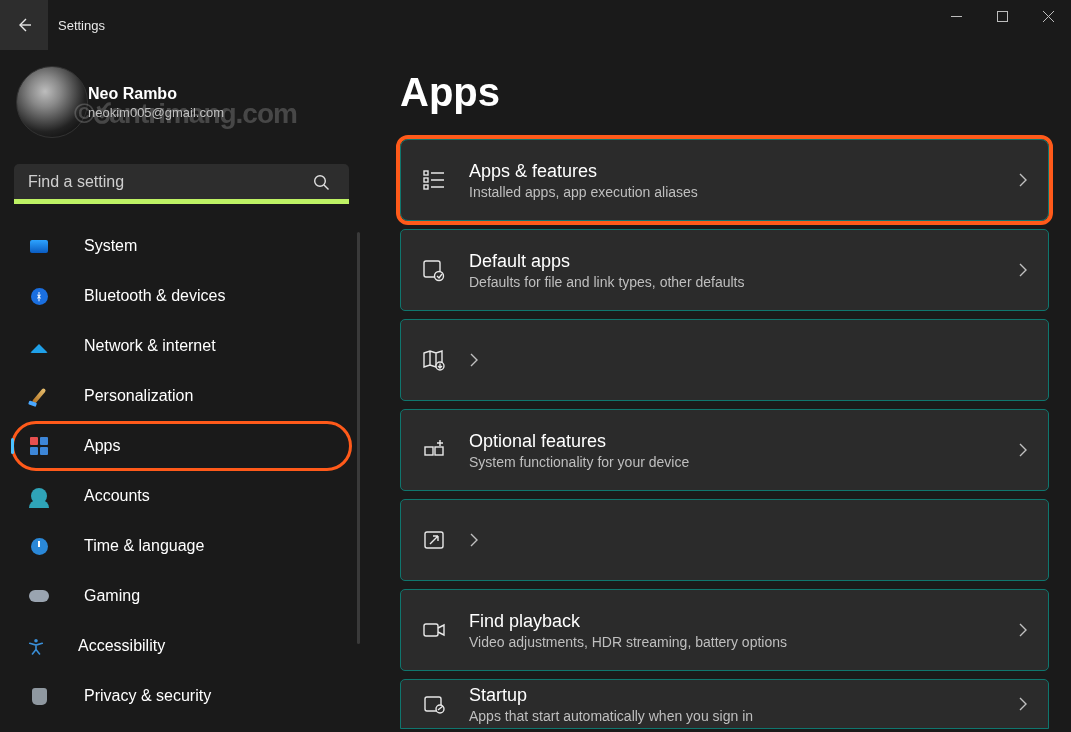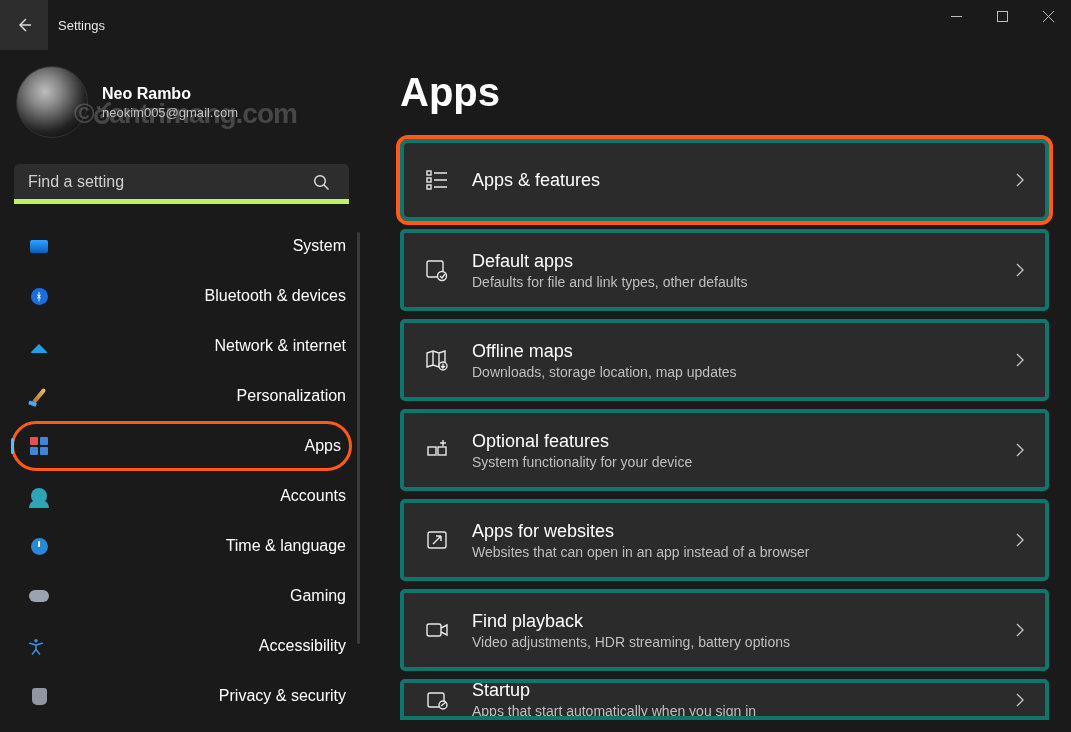--- a/index.html
+++ b/index.html
@@ -48,21 +48,20 @@
   }
   .sidebar {
     width: 370px;
     padding: 14px 0 0 14px;
     position: relative;
   }
 
   .profile {
     display:flex;
     align-items:center;
-    gap: 14px;
     padding: 2px 6px 14px 2px;
     position: relative;
   }
   .avatar {
     width: 72px; height: 72px;
     border-radius: 50%;
     background: radial-gradient(circle at 40% 35%, #bdbdbd 0, #888 25%, #222 65%, #000 100%);
     border: 1px solid #333;
   }
   .profile-name { font-size: 16px; font-weight:600; }
@@ -109,28 +108,27 @@
     position:absolute;
     right: 10px; top: 8px;
     width: 3px;
     height: 412px;
     background: #3a3a3a;
     border-radius: 2px;
   }
   .nav-item {
     display:flex;
     align-items:center;
-    gap: 12px;
+    gap: 34px;
     height: 44px;
     padding: 0 8px 0 14px;
     margin: 6px 16px 6px 0;
     border-radius: 6px;
     font-size: 16px;
     position: relative;
-    justify-content: space-between;
   }
   .nav-item.highlight {
     outline: 3px solid #ff5a1a;
     border-radius: 22px;
     width: 335px;
   }
   .nav-item.selected::before{
     content:"";
     position:absolute;
     left:-3px; top:14px;
@@ -165,21 +163,21 @@
     padding: 16px 22px 0 30px;
     overflow: hidden;
   }
   .page-title {
     font-size: 40px;
     font-weight: 600;
     margin: 4px 0 24px 0;
   }
   .card {
     background: #2b2b2b;
-    border: 4px solid #0f766e;
+    border: 1px solid #0f766e;
     border-radius: 5px;
     height: 82px;
     display:flex;
     align-items:center;
     padding: 0 20px;
     margin-bottom: 8px;
     gap: 22px;
     position: relative;
   }
   .card.highlight {
@@ -344,20 +342,21 @@
       <span class="card-icon">
         <svg width="22" height="22" viewBox="0 0 22 22" stroke="#e8e8e8" stroke-width="1.4" fill="none">
             <rect x="1" y="2" width="4" height="4"></rect>
             <rect x="1" y="9" width="4" height="4"></rect>
             <rect x="1" y="16" width="4" height="4"></rect>
             <path d="M8 4 H21 M8 11 H21 M8 18 H21"></path>
           </svg>
       </span>
       <div class="card-text">
         <div class="card-title">Apps &amp; features</div>
+        <div class="card-sub">Installed apps, app execution aliases</div>
       </div>
       <span class="chev">
           <svg width="10" height="14" viewBox="0 0 10 14">
             <path d="M2 1 L8 7 L2 13" stroke="#c0c0c0" stroke-width="1.4" fill="none"></path>
           </svg>
         </span>
     </div>
 
     <div class="card">
       <span class="card-icon">
@@ -379,24 +378,20 @@
     </div>
 
     <div class="card">
       <span class="card-icon">
         <svg width="24" height="24" viewBox="0 0 24 24" stroke="#e8e8e8" stroke-width="1.4" fill="none">
             <path d="M2 5 L8 3 L14 5 L20 3 V17 L14 19 L8 17 L2 19 Z M8 3 V17 M14 5 V19"></path>
             <circle cx="18" cy="18" r="4" fill="#2b2b2b"></circle>
             <path d="M18 15.5 V20 M16 18 L18 20 L20 18"></path>
           </svg>
       </span>
-      <div class="card-text">
-        <div class="card-title">Offline maps</div>
-        <div class="card-sub">Downloads, storage location, map updates</div>
-      </div>
       <span class="chev">
           <svg width="10" height="14" viewBox="0 0 10 14">
             <path d="M2 1 L8 7 L2 13" stroke="#c0c0c0" stroke-width="1.4" fill="none"></path>
           </svg>
         </span>
     </div>
 
     <div class="card">
       <span class="card-icon">
         <svg width="22" height="22" viewBox="0 0 22 22" stroke="#e8e8e8" stroke-width="1.4" fill="none">
@@ -416,24 +411,20 @@
         </span>
     </div>
 
     <div class="card">
       <span class="card-icon">
         <svg width="22" height="22" viewBox="0 0 22 22" stroke="#e8e8e8" stroke-width="1.4" fill="none">
             <rect x="2" y="3" width="18" height="16" rx="2"></rect>
             <path d="M7 15 L15 7 M15 7 H10 M15 7 V12"></path>
           </svg>
       </span>
-      <div class="card-text">
-        <div class="card-title">Apps for websites</div>
-        <div class="card-sub">Websites that can open in an app instead of a browser</div>
-      </div>
       <span class="chev">
           <svg width="10" height="14" viewBox="0 0 10 14">
             <path d="M2 1 L8 7 L2 13" stroke="#c0c0c0" stroke-width="1.4" fill="none"></path>
           </svg>
         </span>
     </div>
 
     <div class="card">
       <span class="card-icon">
         <svg width="24" height="20" viewBox="0 0 24 20" stroke="#e8e8e8" stroke-width="1.4" fill="none">
@@ -445,21 +436,21 @@
         <div class="card-title">Find playback</div>
         <div class="card-sub">Video adjustments, HDR streaming, battery options</div>
       </div>
       <span class="chev">
           <svg width="10" height="14" viewBox="0 0 10 14">
             <path d="M2 1 L8 7 L2 13" stroke="#c0c0c0" stroke-width="1.4" fill="none"></path>
           </svg>
         </span>
     </div>
 
-    <div class="card" style="height:41px;overflow:hidden;border-radius:5px 5px 0 0;">
+    <div class="card" style="height:50px;overflow:hidden;border-radius:5px 5px 0 0;">
       <span class="card-icon">
         <svg width="22" height="22" viewBox="0 0 22 22" stroke="#e8e8e8" stroke-width="1.4" fill="none">
             <rect x="2" y="4" width="16" height="14" rx="2"></rect>
             <circle cx="17" cy="16" r="4" fill="#2b2b2b"></circle>
             <path d="M15 17 L20 13"></path>
           </svg>
       </span>
       <div class="card-text">
         <div class="card-title">Startup</div>
         <div class="card-sub">Apps that start automatically when you sign in</div>

